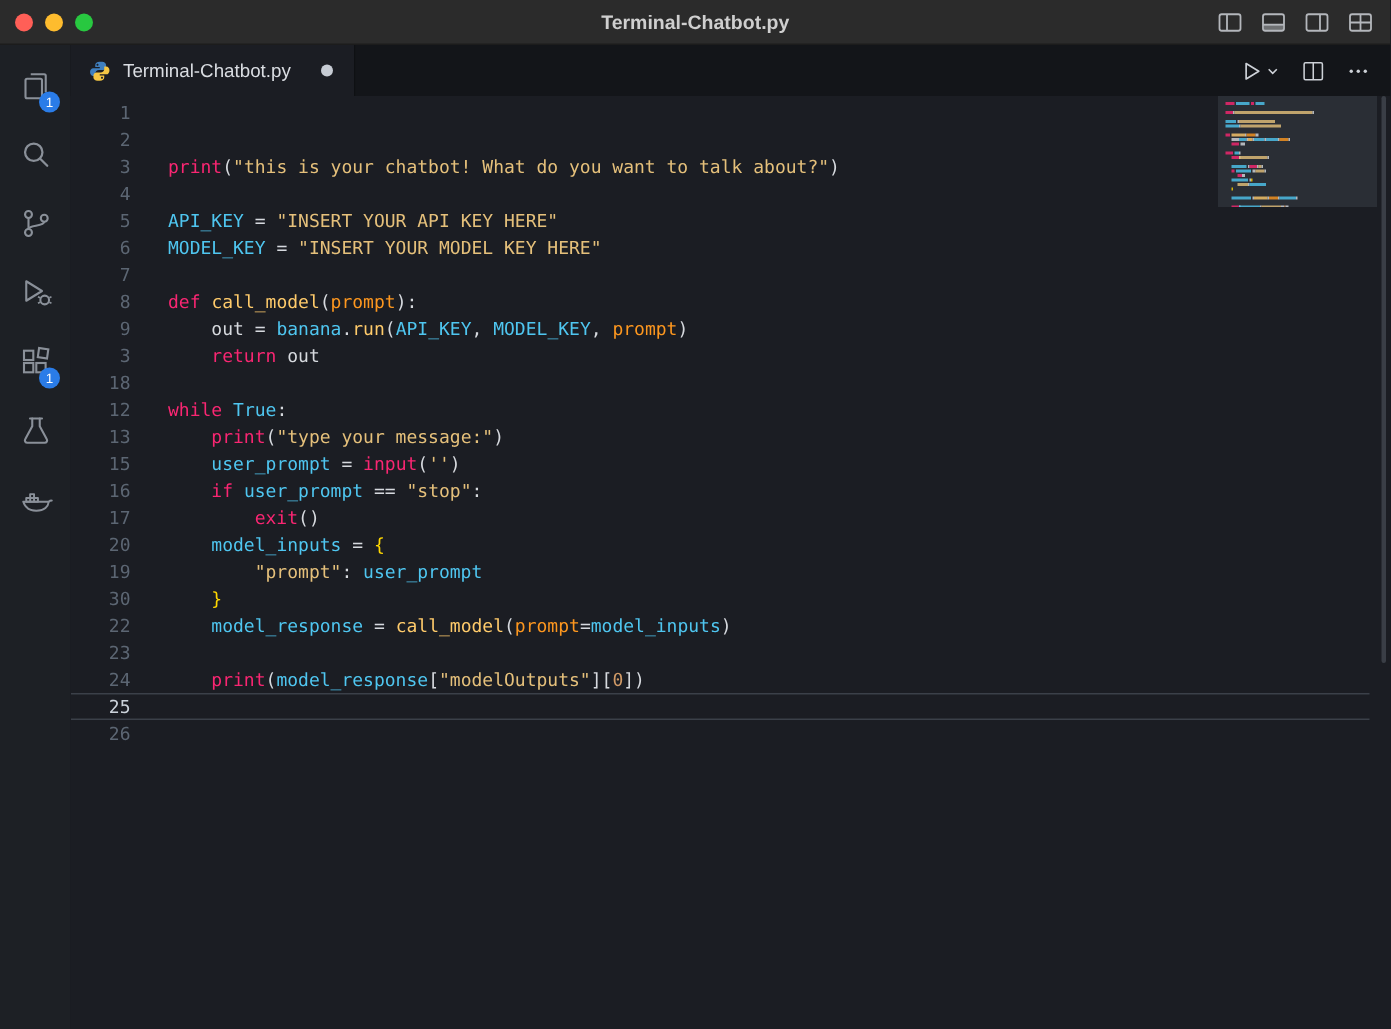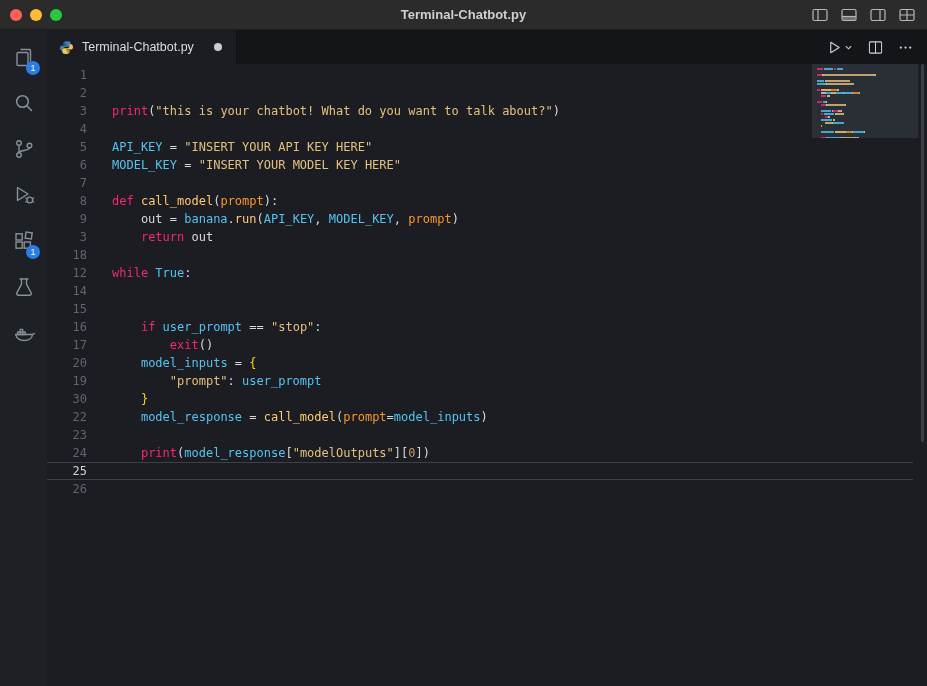--- a/index.html
+++ b/index.html
@@ -252,25 +252,26 @@
             </div>
             <div class="row">
               <span class="ln">18</span>
               <span class="lt"></span>
             </div>
             <div class="row">
               <span class="ln">12</span>
               <span class="lt"><span style="color: rgb(249, 38, 114);">while</span><span style="color: rgb(214, 217, 222);"> </span><span style="color: rgb(79, 198, 240);">True</span><span style="color: rgb(214, 217, 222);">:</span></span>
             </div>
             <div class="row">
-              <span class="ln">14</span>
-              <span class="lt"></span>
+              <span class="ln">13</span>
+              <span class="lt"><span style="color: rgb(214, 217, 222);">    </span><span style="color: rgb(249, 38, 114);">print</span><span style="color: rgb(214, 217, 222);">(</span><span style="color: rgb(229, 192, 123);">"type your message:"</span><span style="color: rgb(214, 217, 222);">)</span></span>
             </div>
             <div class="row">
               <span class="ln">15</span>
+              <span class="lt"><span style="color: rgb(214, 217, 222);">    </span><span style="color: rgb(79, 198, 240);">user_prompt</span><span style="color: rgb(214, 217, 222);"> = </span><span style="color: rgb(249, 38, 114);">input</span><span style="color: rgb(214, 217, 222);">(</span><span style="color: rgb(229, 192, 123);">''</span><span style="color: rgb(214, 217, 222);">)</span></span>
             </div>
             <div class="row">
               <span class="ln">16</span>
               <span class="lt"><span style="color: rgb(214, 217, 222);">    </span><span style="color: rgb(249, 38, 114);">if</span><span style="color: rgb(214, 217, 222);"> </span><span style="color: rgb(79, 198, 240);">user_prompt</span><span style="color: rgb(214, 217, 222);"> == </span><span style="color: rgb(229, 192, 123);">"stop"</span><span style="color: rgb(214, 217, 222);">:</span></span>
             </div>
             <div class="row">
               <span class="ln">17</span>
               <span class="lt"><span style="color: rgb(214, 217, 222);">        </span><span style="color: rgb(249, 38, 114);">exit</span><span style="color: rgb(214, 217, 222);">()</span></span>
             </div>
             <div class="row">

